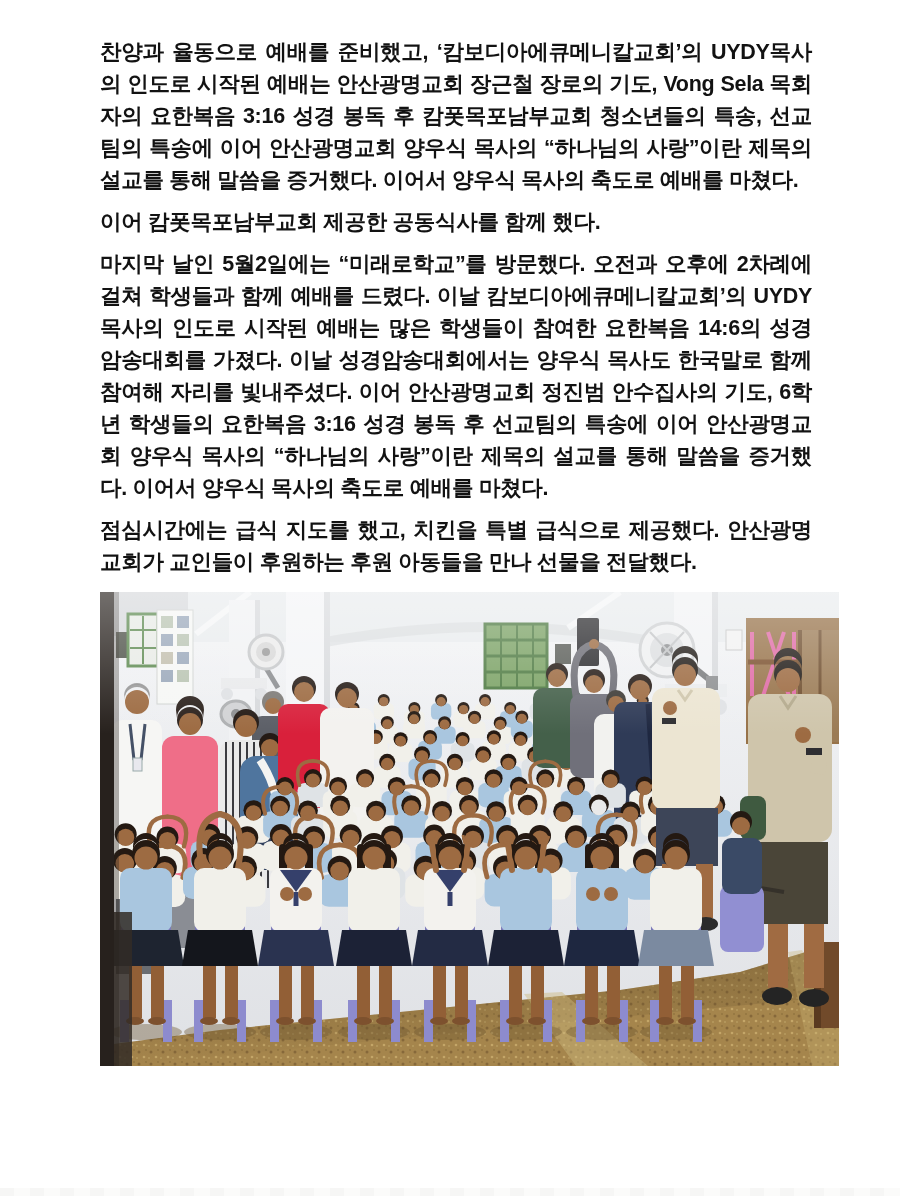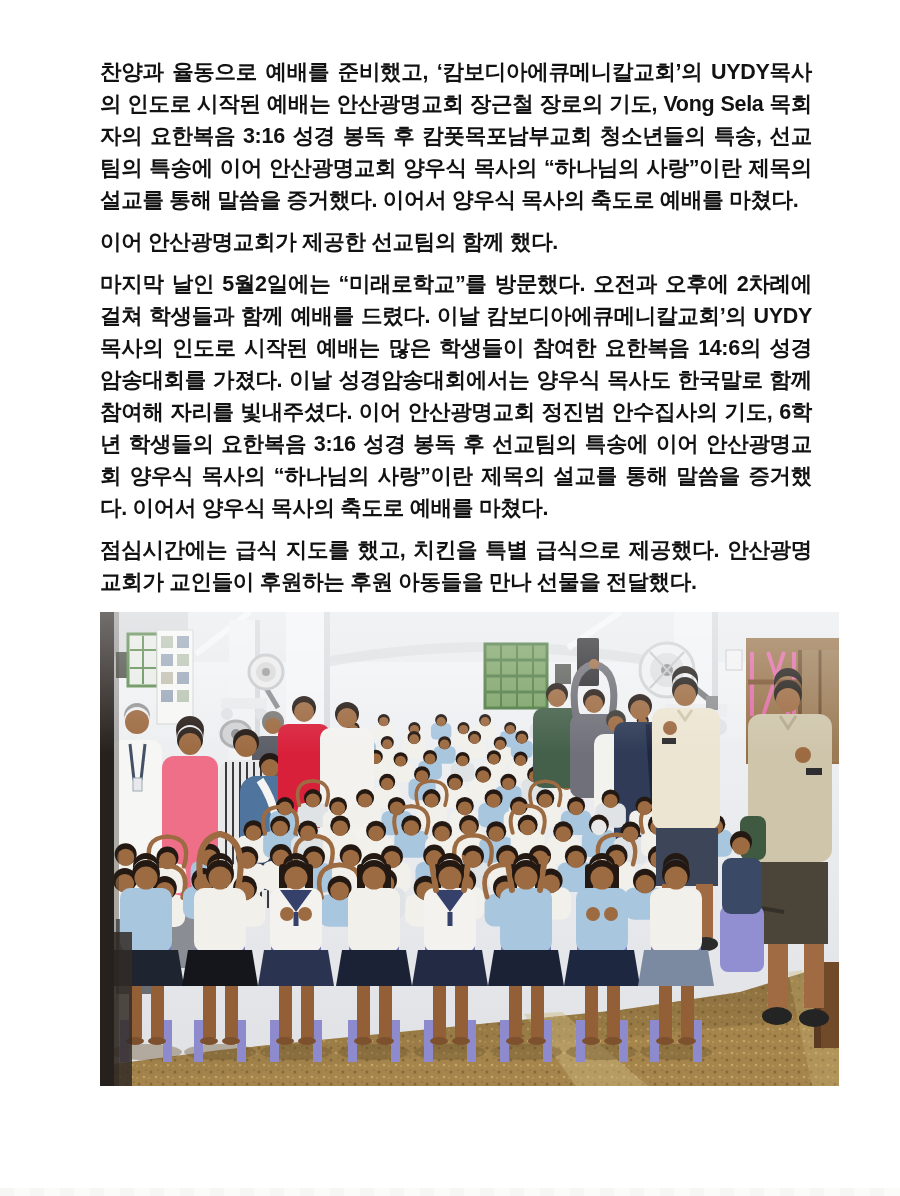--- a/index.html
+++ b/index.html
@@ -4,21 +4,21 @@
 <style>
   html,body{margin:0;padding:0;background:#ffffff;}
   .page{
     position:relative;
     width:900px;height:1196px;
     background:#ffffff;
     font-family:"Liberation Sans","DejaVu Sans",sans-serif;
     overflow:hidden;
   }
   .article{
-    padding:56px 88px 0 100px;
+    padding:36px 88px 0 100px;
   }
   .article p{
     margin:0 0 10px 0;
     font-size:21.5px;
     line-height:32px;
     font-weight:700;
     color:#121212;
     text-align:justify;
     letter-spacing:-0.3px;
     word-break:break-all;
@@ -34,21 +34,21 @@
     position:absolute;left:0;bottom:0;width:900px;height:8px;
     background:repeating-linear-gradient(90deg,#f6f6f5 0 14px,#fbfbfa 14px 30px);
   }
 </style>
 </head>
 <body>
 
 <div class="page">
   <article class="article">
     <p>찬양과 율동으로 예배를 준비했고, ‘캄보디아에큐메니칼교회’의 UYDY목사의 인도로  시작된 예배는 안산광명교회 장근철 장로의 기도, Vong Sela 목회자의 요한복음 3:16 성경 봉독 후 캄폿목포남부교회 청소년들의 특송, 선교팀의 특송에 이어 안산광명교회 양우식 목사의  “하나님의 사랑”이란 제목의 설교를 통해 말씀을 증거했다. 이어서 양우식 목사의 축도로 예배를 마쳤다.</p>
-    <p>이어 안산광명교회가 제공한 선교팀의 함께 했다.</p>
+    <p>이어 캄폿목포남부교회 제공한 공동식사를 함께 했다.</p>
     <p>마지막 날인 5월2일에는 “미래로학교”를 방문했다. 오전과 오후에 2차례에 걸쳐 학생들과 함께 예배를 드렸다. 이날 캄보디아에큐메니칼교회’의 UYDY 목사의 인도로  시작된 예배는 많은 학생들이 참여한 요한복음 14:6의 성경 암송대회를 가졌다. 이날 성경암송대회에서는 양우식 목사도 한국말로 함께 참여해 자리를 빛내주셨다. 이어 안산광명교회 정진범 안수집사의 기도, 6학년 학생들의 요한복음 3:16 성경 봉독 후 선교팀의 특송에 이어 안산광명교회 양우식 목사의  “하나님의 사랑”이란 제목의 설교를 통해 말씀을 증거했다. 이어서 양우식 목사의 축도로 예배를 마쳤다.</p>
     <p>점심시간에는 급식 지도를 했고, 치킨을 특별 급식으로 제공했다. 안산광명교회가 교인들이 후원하는 후원 아동들을 만나 선물을 전달했다.</p>
   </article>
 
   <figure class="photo-figure" aria-label="캄보디아 미래로학교 강당에서 안산광명교회 선교팀 어른들과 흰색·하늘색 교복을 입은 학생들이 하트를 그리며 함께 찍은 단체 사진. 아이들은 보라색 플라스틱 의자에 앉아 있다.">
     <svg viewBox="0 0 739 474" preserveAspectRatio="none">
       <defs>
         <linearGradient id="wallGrad" x1="0" y1="0" x2="0" y2="1">
           <stop offset="0" stop-color="#f3f4f6"></stop>
             <stop offset="1" stop-color="#dfe1e5"></stop>

